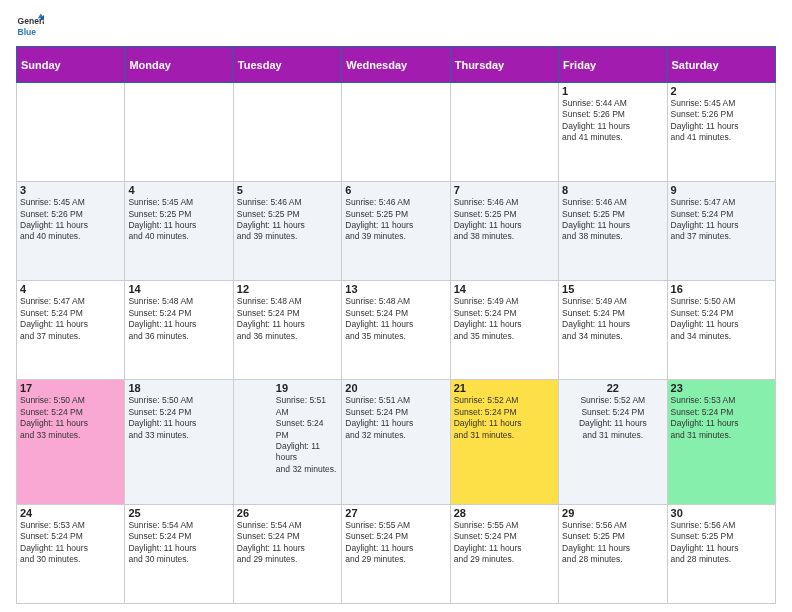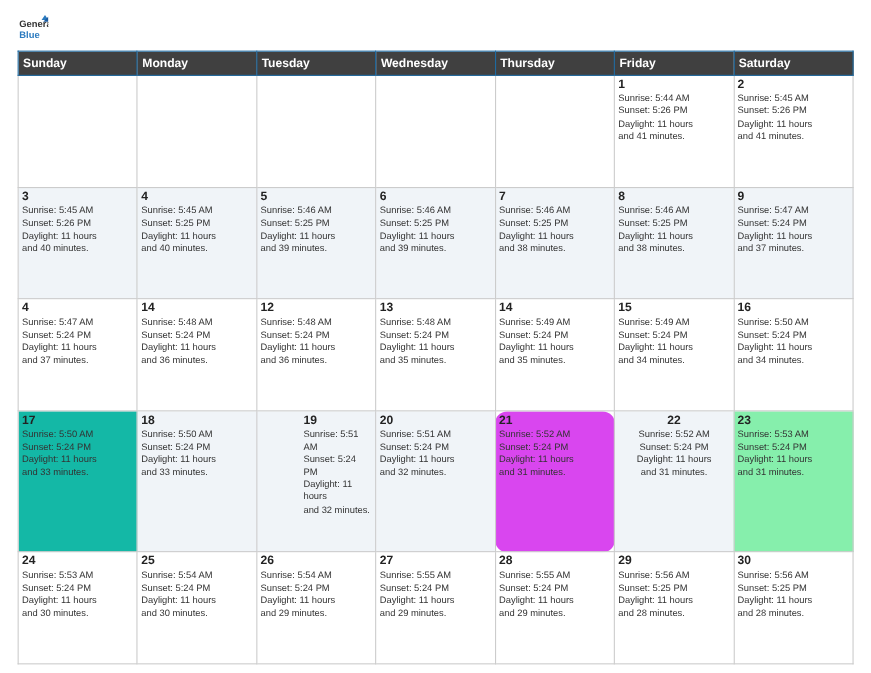--- a/index.html
+++ b/index.html
@@ -46,28 +46,28 @@
       color: #444;
     }
     .calendar {
       flex: 1;
       border: 1px solid #ccc;
       border-collapse: collapse;
       width: 100%;
       table-layout: fixed;
     }
     .calendar th {
-      background: #404040;
+      background: #a21caf;
       color: #fff;
       font-size: 11px;
       font-weight: bold;
       padding: 4px 4px;
       text-align: left;
       border: 1px solid #1e6aa0;
-      height: 22px;
+      height: 36px;
     }
     .calendar td {
       border: 1px solid #ccc;
       vertical-align: top;
       padding: 2px 3px;
       font-size: 9px;
       color: #222;
       background: #fff;
       height: 78px;
     }
@@ -239,21 +239,21 @@
           </td>
           <td>
             <span class="day-num">16</span>
             <div class="day-info" style="white-space: pre-line;">Sunrise: 5:50 AM
 Sunset: 5:24 PM
 Daylight: 11 hours
 and 34 minutes.</div>
           </td>
         </tr>
         <tr>
-          <td style="background: #14b8a6;">
+          <td style="background: #f9a8d4;">
             <span class="day-num">17</span>
             <div class="day-info" style="white-space: pre-line;">Sunrise: 5:50 AM
 Sunset: 5:24 PM
 Daylight: 11 hours
 and 33 minutes.</div>
           </td>
           <td style="background: rgb(240, 244, 248);">
             <span class="day-num">18</span>
             <div class="day-info" style="white-space: pre-line;">Sunrise: 5:50 AM
 Sunset: 5:24 PM
@@ -267,21 +267,21 @@
 Daylight: 11 hours
 and 32 minutes.</div>
           </td>
           <td style="background: rgb(240, 244, 248);">
             <span class="day-num">20</span>
             <div class="day-info" style="white-space: pre-line;">Sunrise: 5:51 AM
 Sunset: 5:24 PM
 Daylight: 11 hours
 and 32 minutes.</div>
           </td>
-          <td style="background: #d946ef; border-radius: 11px;">
+          <td style="background: #fde047;">
             <span class="day-num">21</span>
             <div class="day-info" style="white-space: pre-line;">Sunrise: 5:52 AM
 Sunset: 5:24 PM
 Daylight: 11 hours
 and 31 minutes.</div>
           </td>
           <td style="background: rgb(240, 244, 248); text-align: center;">
             <span class="day-num">22</span>
             <div class="day-info" style="white-space: pre-line;">Sunrise: 5:52 AM
 Sunset: 5:24 PM

